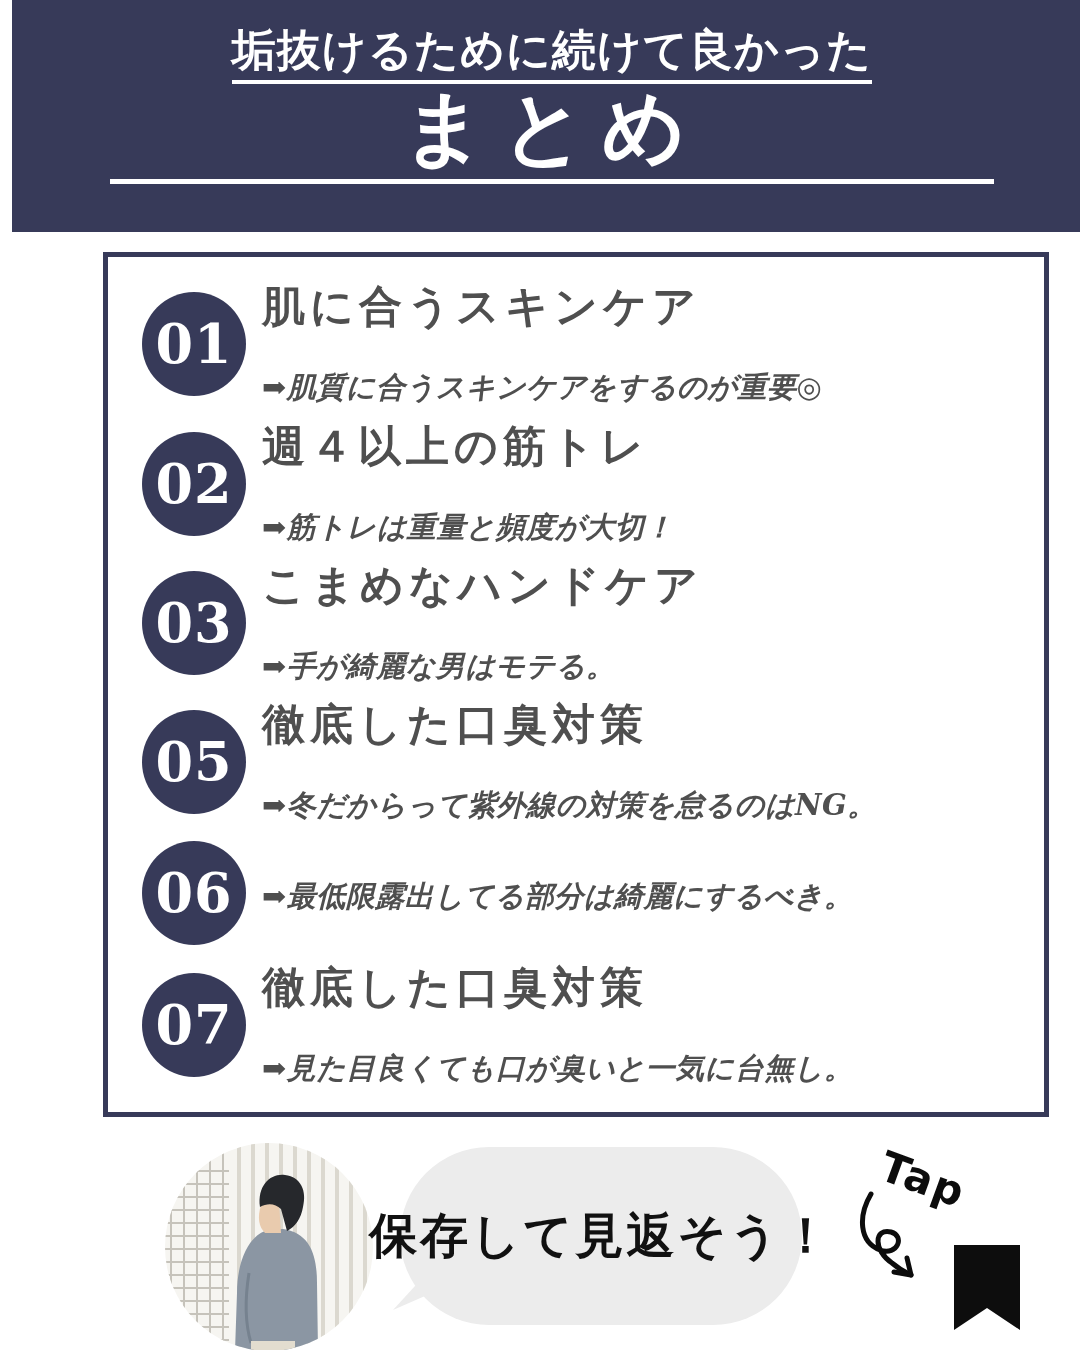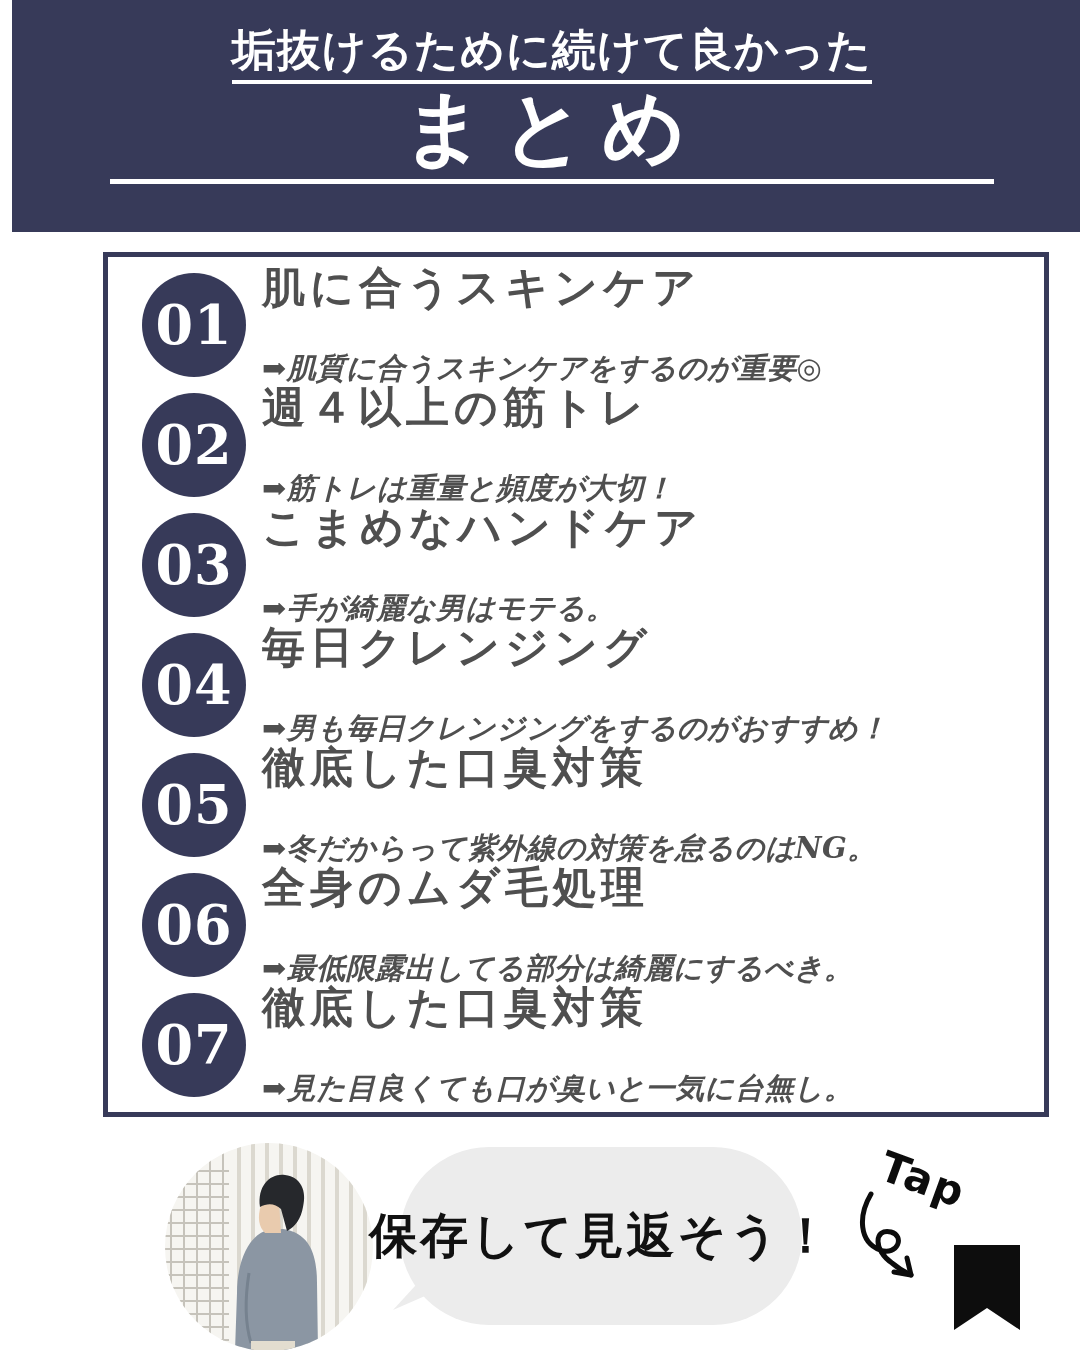--- a/index.html
+++ b/index.html
@@ -183,40 +183,32 @@
   </div>
 
   <div class="item">
     <div class="num-circle">03</div>
     <div class="item-text">
       <div class="item-title">こまめなハンドケア</div>
       <div class="item-note">➡手が綺麗な男はモテる。</div>
     </div>
   </div>
 
-  <div class="item">
-    <div class="num-circle">04</div>
-    <div class="item-text">
-      <div class="item-title">毎日クレンジング</div>
-      <div class="item-note">➡男も毎日クレンジングをするのがおすすめ！</div>
-    </div>
-  </div>
 
   <div class="item">
     <div class="num-circle">05</div>
     <div class="item-text">
       <div class="item-title">徹底した口臭対策</div>
       <div class="item-note">➡冬だからって紫外線の対策を怠るのはNG。</div>
     </div>
   </div>
 
   <div class="item">
     <div class="num-circle">06</div>
     <div class="item-text">
-      <div class="item-title">全身のムダ毛処理</div>
       <div class="item-note">➡最低限露出してる部分は綺麗にするべき。</div>
     </div>
   </div>
 
   <div class="item">
     <div class="num-circle">07</div>
     <div class="item-text">
       <div class="item-title">徹底した口臭対策</div>
       <div class="item-note">➡見た目良くても口が臭いと一気に台無し。</div>
     </div>

